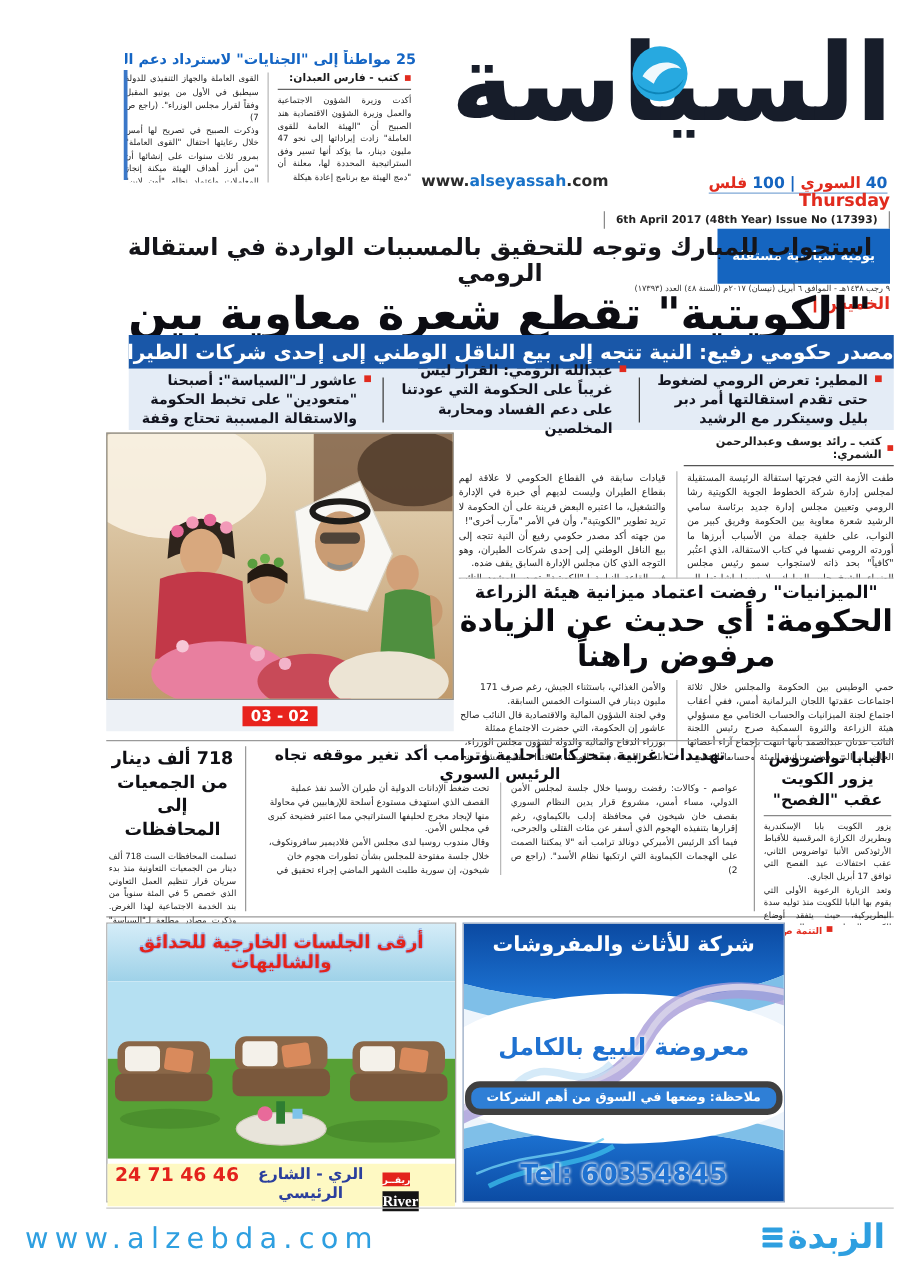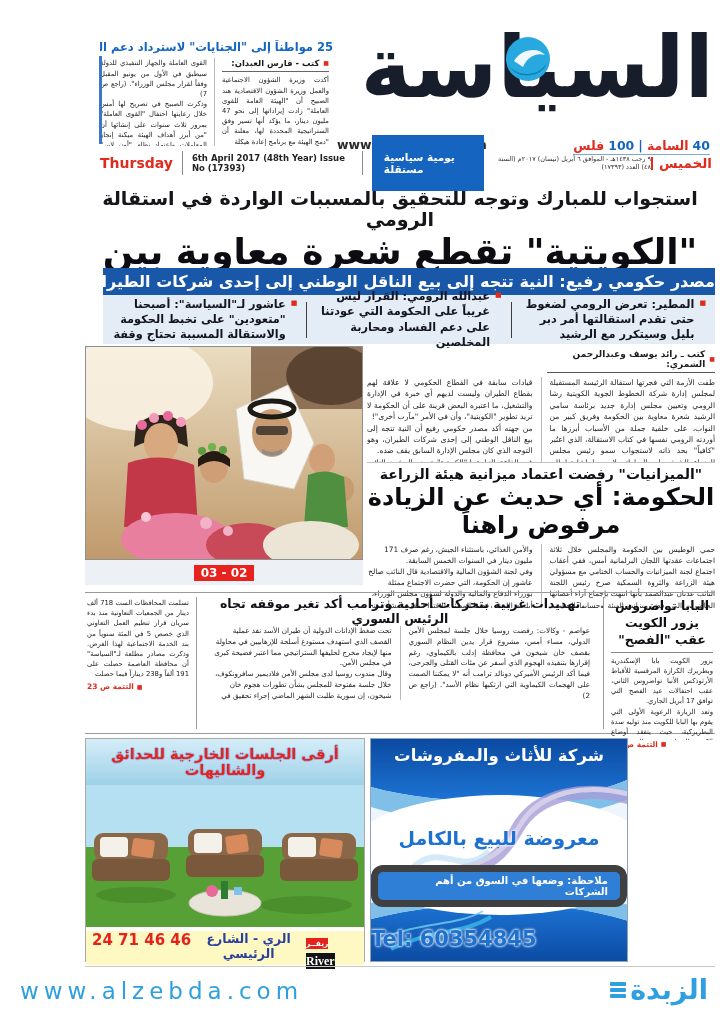--- a/index.html
+++ b/index.html
@@ -26,21 +26,21 @@
   .logo-text{position:absolute;right:6px;top:24px;font-size:86px;font-weight:bold;color:#171d2a;
              line-height:1;direction:rtl;letter-spacing:-2px;}
   .bird{position:absolute;left:505px;top:36px;}
   .website{position:absolute;left:337px;top:137px;font-size:12.5px;font-weight:bold;color:#2b2b2b;}
   .website .blue{color:#1a73c9;}
   .pages-price{position:absolute;right:10px;top:138px;font-size:12.5px;font-weight:bold;direction:rtl;
                border-bottom:1px solid #7fa8d6;padding-bottom:1px;display:flex;gap:4px;}
   .pp-blue{color:#1565c0;} .pp-red{color:#e12b1e;}
 
   
-  .date-strip{position:absolute;left:100px;top:153px;width:612px;height:20px;display:flex;align-items:center;}
+  .date-strip{position:absolute;left:100px;top:153px;width:612px;height:20px;display:flex;align-items:flex-end;flex-direction:column;}
   .day-en{color:#e12b1e;font-weight:bold;font-size:14px;}
   .issue-en{border-left:1px solid #8a8a8a;border-right:1px solid #8a8a8a;margin-left:9px;padding:2px 9px;
             font-size:8.5px;font-weight:bold;color:#222;}
   .tagline-box{background:#1565c0;color:#fff;font-size:10.5px;font-weight:bold;padding:16px 12px;margin-left:9px;}
   .issue-ar{font-size:6.5px;color:#333;margin-left:10px;direction:rtl;}
   .day-ar-wrap{margin-left:auto;display:flex;align-items:center;gap:6px;}
   .red-bar{width:2px;height:13px;background:#e12b1e;}
   .day-ar{color:#e12b1e;font-weight:bold;font-size:13.5px;}
 
   
@@ -107,23 +107,23 @@
   .river-en{background:#141414;color:#fff;font-size:12px;font-weight:bold;text-align:center;
             font-family:"Liberation Serif","DejaVu Serif",serif;padding:1px 0;}
 
   
   .ad-furn{position:absolute;left:370px;top:738px;width:258px;height:224px;border:1px solid #8fa3c0;box-sizing:border-box;overflow:hidden;}
   .ad-furn svg{position:absolute;left:0;top:0;}
   .furn-title{position:absolute;left:0;top:7px;width:100%;text-align:center;color:#fff;font-weight:bold;font-size:16.5px;direction:rtl;}
   .furn-offer{position:absolute;left:0;top:88px;width:100%;text-align:center;color:#1f71d0;font-weight:bold;font-size:19px;direction:rtl;
               text-shadow:0 0 3px #fff,0 0 3px #fff;}
   .furn-note{position:absolute;left:0;top:126px;width:100%;text-align:center;}
-  .furn-note span{display:inline-block;background:#2f7fd6;border:7px solid #404040;border-radius:12px;color:#fff;
-                  font-weight:bold;font-size:10px;padding:3px 12px;direction:rtl;text-align:right;}
-  .furn-tel{position:absolute;left:0;top:188px;width:100%;color:#1f71d0;font-weight:bold;font-size:21px;
+  .furn-note span{display:inline-block;background:#2f7fd6;border:5px solid #404040;border-radius:12px;color:#fff;
+                  font-weight:bold;font-size:10px;padding:3px 12px;direction:rtl;}
+  .furn-tel{position:absolute;left:0;top:188px;width:100%;text-align:center;color:#1f71d0;font-weight:bold;font-size:21px;
             text-shadow:0 0 3px #fff,0 0 3px #fff;}
 
   
   .footer-rule{position:absolute;left:85px;top:966px;width:630px;height:1px;background:#c8c8c8;}
   .footer-url{position:absolute;left:20px;top:978px;font-size:23px;color:#2e9fe0;letter-spacing:5px;}
   .zebda{position:absolute;right:12px;top:976px;display:flex;align-items:center;gap:4px;}
   .zebda-bars{display:flex;flex-direction:column;gap:2px;}
   .zebda-bars i{display:block;width:16px;height:4px;background:#2e9fe0;border-radius:1px;}
   .zebda-text{font-size:27px;font-weight:bold;color:#2e9fe0;direction:rtl;line-height:1;}
 </style>
@@ -156,21 +156,21 @@
   <svg class="bird" width="46" height="46" viewBox="0 0 46 46">
     <circle cx="23" cy="23" r="22" fill="#27a9e0"></circle>
     <path d="M4 30 C14 41 33 41 42 27 C37 42 12 44 4 30 Z" fill="#0c84b8"></path>
     <path d="M9 25 C16 12 34 11 40 19 C31 16 22 21 18 31 Z" fill="#ffffff" opacity="0.92"></path>
   </svg>
   <div class="website">
     <span>www.</span><span class="blue">alseyassah</span><span>.com</span>
   </div>
   <div class="pages-price">
     <span class="pp-blue">40</span>
-    <span class="pp-red">السامة</span>
+    <span class="pp-red">السوري</span>
     <span class="pp-blue">|</span>
     <span class="pp-blue">100</span>
     <span class="pp-red">فلس</span>
   </div>
 
   <div class="date-strip">
     <span class="day-en">Thursday</span>
     <span class="issue-en">6th April 2017 (48th Year) Issue No (17393)</span>
     <span class="tagline-box">يومية سياسية مستقلة</span>
     <span class="issue-ar">٩ رجب ١٤٣٨هـ - الموافق ٦ أبريل (نيسان) ٢٠١٧م (السنة ٤٨) العدد (١٧٣٩٣)</span>
@@ -300,20 +300,23 @@
         <div class="col">
           <span class="bodytext">تحت ضغط الإدانات الدولية أن طيران الأسد نفذ عملية القصف الذي استهدف مستودع أسلحة للإرهابيين في محاولة منها لإيجاد مخرج لحليفها الستراتيجي مما اعتبر فضيحة كبرى في مجلس الأمن.
 وقال مندوب روسيا لدى مجلس الأمن فلاديمير سافرونكوف، خلال جلسة مفتوحة للمجلس بشأن تطورات هجوم خان شيخون، إن سورية طلبت الشهر الماضي إجراء تحقيق في واقعة استخدام الكيماوي في منطقة خان العسل، مشيراً إلى أن عدم اتخاذ المجلس إجراءات شجع المسلحين وأشعرهم بأنهم سيفلتون من العقاب.
 ودعا سافرونكوف إلى إجراء تحقيق غير مسيس مبني على</span>
           
         </div>
       </div>
     </div>
     <div class="vsep2"></div>
     <div class="side-col">
+      <h3 class="side-headline no-line">718 ألف دينار
+من الجمعيات
+إلى المحافظات</h3>
       <div class="side-body bodytext rtl">تسلمت المحافظات الست 718 ألف دينار من الجمعيات التعاونية منذ بدء سريان قرار تنظيم العمل التعاوني الذي خصص 5 في المئة سنوياً من بند الخدمة الاجتماعية لهذا الغرض. وذكرت مصادر مطلعة لـ"السياسة" أن محافظة العاصمة حصلت على 191 ألفاً و238 ديناراً فيما حصلت</div>
       <div class="cont">
         <span class="sq">■</span>
         <span>التتمة ص 23</span>
       </div>
     </div>
   </div>
 
   <div class="ad-garden">
     <div class="ad-title">أرقى الجلسات الخارجية للحدائق والشاليهات</div>

